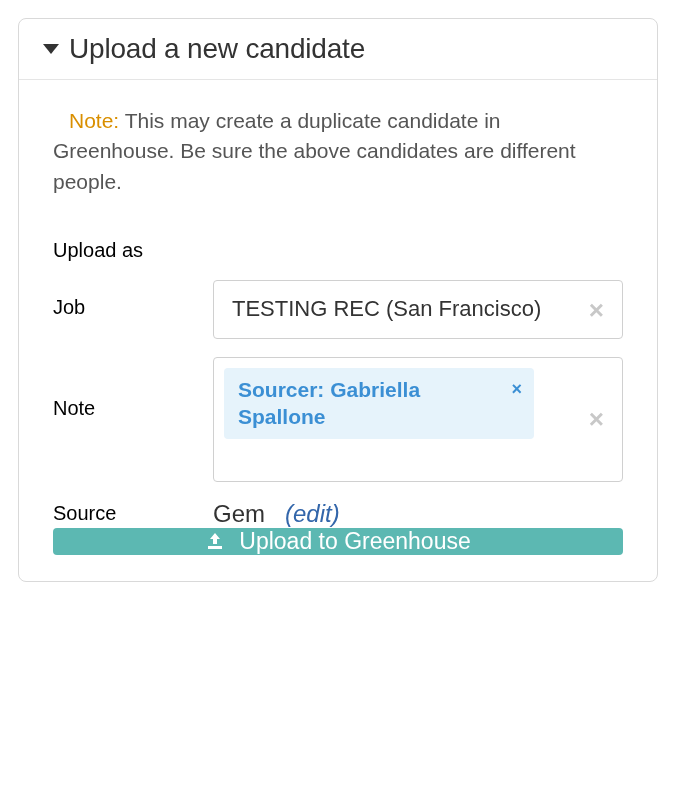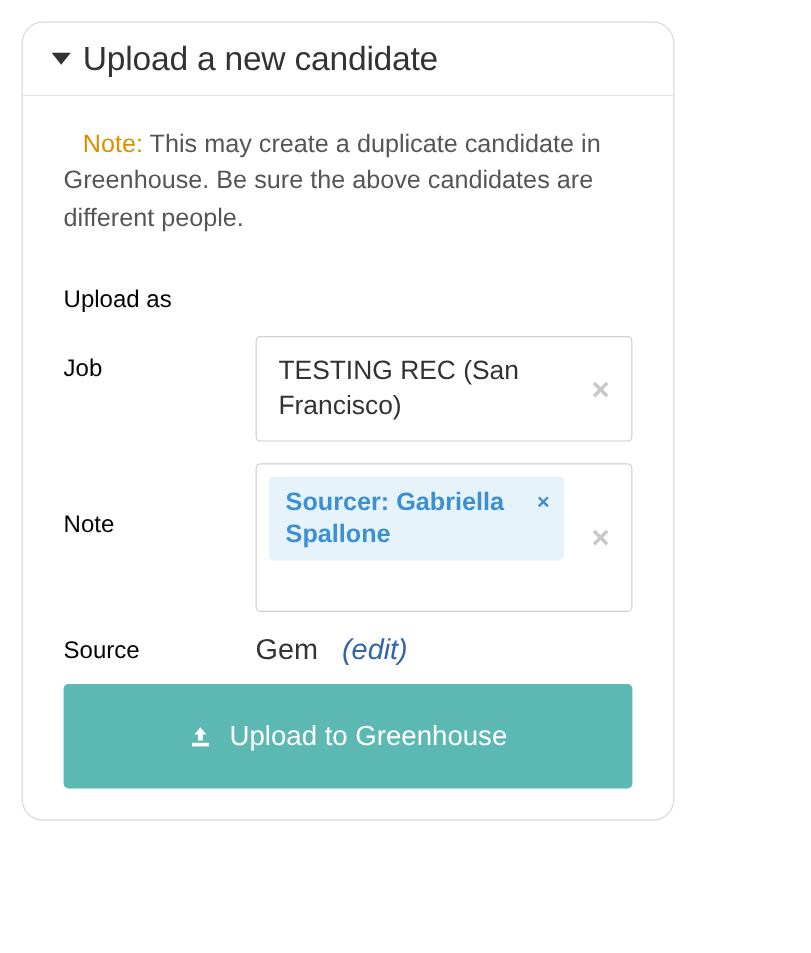--- a/index.html
+++ b/index.html
@@ -3,23 +3,23 @@
 <meta charset="utf-8">
 <style>
 * { box-sizing: border-box; margin: 0; padding: 0; }
 body {
   font-family: -apple-system, BlinkMacSystemFont, "Segoe UI", Helvetica, Arial, sans-serif;
   background: #fff;
   padding: 18px;
   color: #333;
 }
 .panel {
-  width: 544px;
+  width: 640px;
   border: 1px solid #d9d9d9;
-  border-radius: 18px;
+  border-radius: 8px;
   overflow: hidden;
 }
 .panel-header {
   display: flex;
   align-items: center;
   gap: 10px;
   padding: 14px 20px 14px 24px;
   border-bottom: 1px solid #e5e5e5;
   cursor: pointer;
 }
@@ -132,42 +132,42 @@
 }
 .tag-chip-x {
   color: #3b8fd4;
   font-size: 18px;
   cursor: pointer;
   padding-top: 2px;
 }
 .source-row {
   display: flex;
   align-items: center;
-  margin-bottom: 14px;
+  margin-bottom: 0;
 }
 .source-value-area {
   font-size: 24px;
   color: #333;
   display: flex;
   align-items: center;
   gap: 20px;
 }
 .edit-link {
   color: #3366aa;
   cursor: pointer;
   font-size: 24px;
   font-style: italic;
 }
 .upload-btn {
   width: 100%;
   background: #5cb8b2;
   color: #fff;
   border: none;
   border-radius: 4px;
-  padding: 30px 0;
+  padding: 0 0;
   font-size: 23px;
   display: flex;
   align-items: center;
   justify-content: center;
   gap: 14px;
   cursor: pointer;
 }
 .upload-icon {
   display: inline-block;
 }

